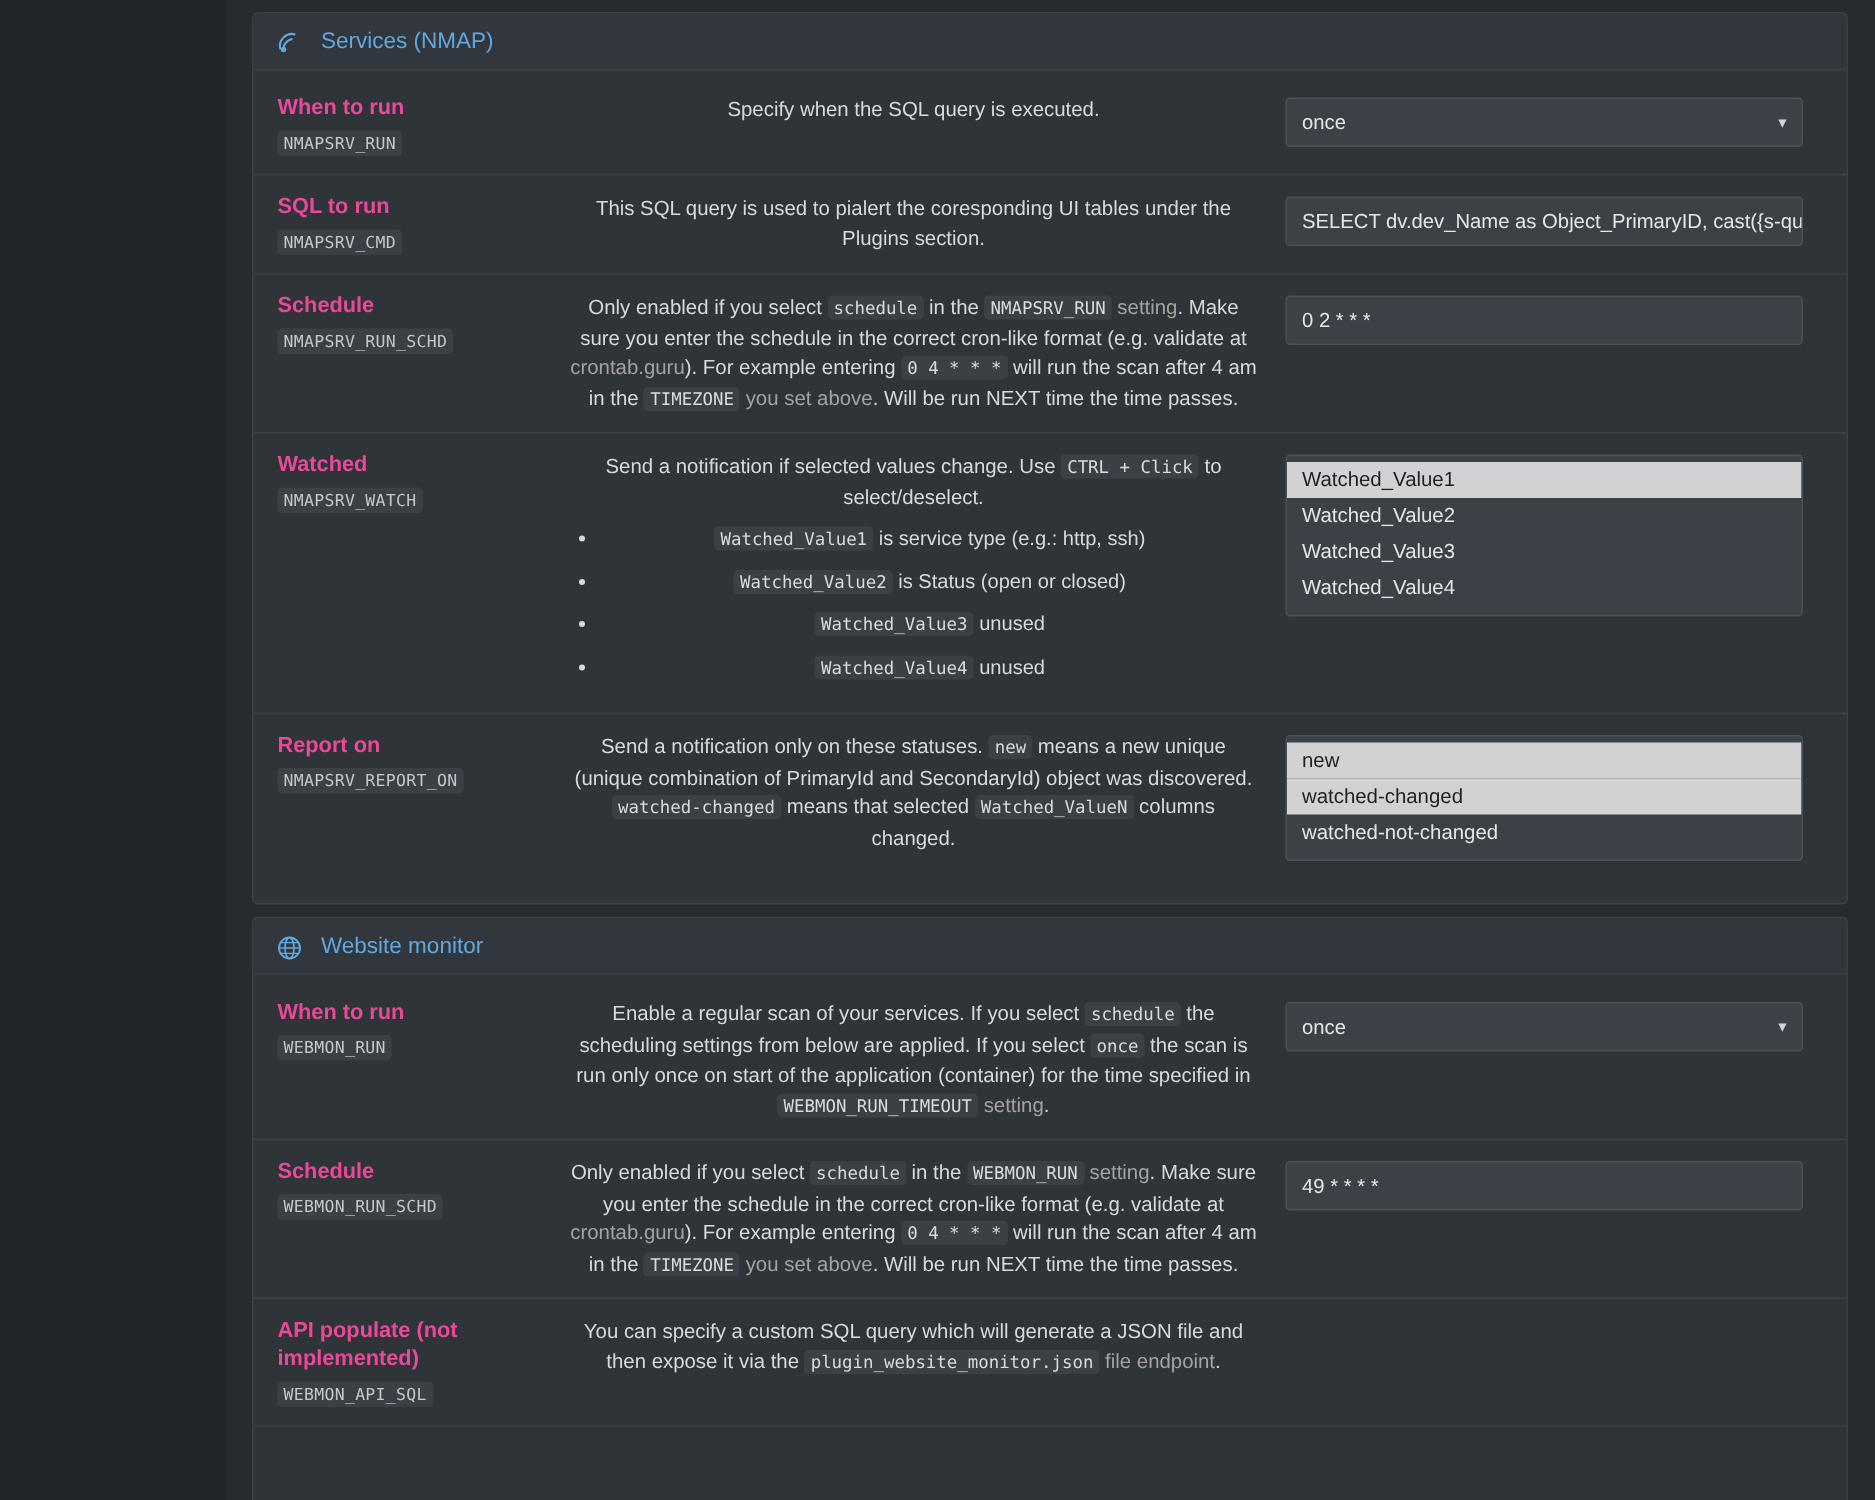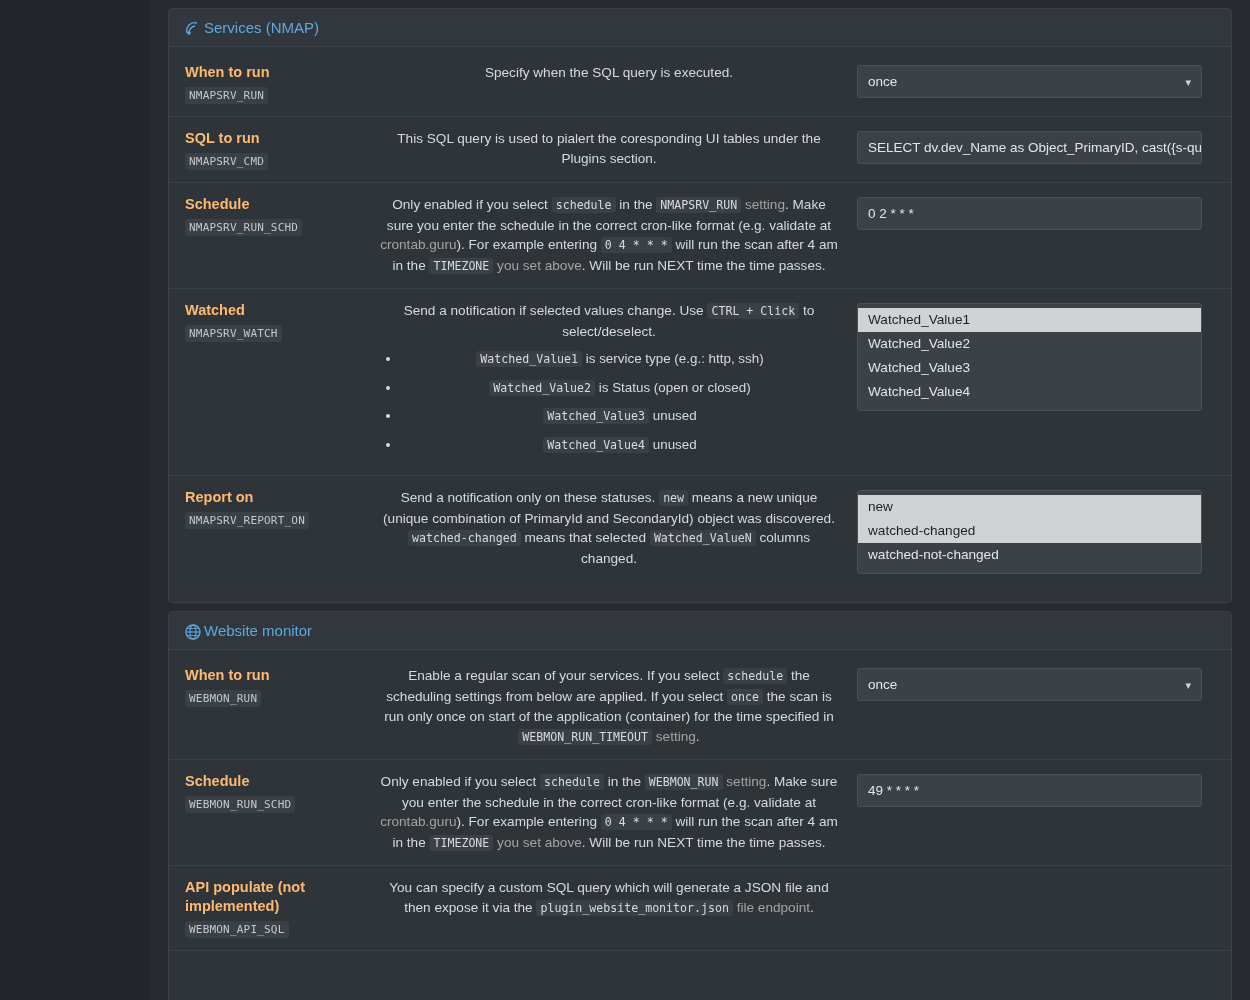--- a/index.html
+++ b/index.html
@@ -42,41 +42,41 @@
 
   .card-header {
     padding: 10px 14px 10px 16px;
     font-size: 15px;
     color: #5fa8e0;
     border-bottom: 1px solid #3b4147;
     background: #32373d;
     border-radius: 4px 4px 0 0;
     display: flex;
     align-items: center;
-    gap: 3px;
+    gap: 13px;
   }
   .card-header .hicon { width: 16px; height: 16px; display: inline-block; position: relative; top: 1px; }
   .card-body { padding: 4px 0 10px 0; }
 
   .setting-row {
     display: flex;
     align-items: flex-start;
     border-bottom: 1px solid #3a4046;
     padding: 12px 14px 12px 16px;
     min-height: 44px;
   }
   .setting-row:last-child { border-bottom: none; }
 
   .col-label {
     width: 194px;
     flex: 0 0 194px;
     padding-right: 10px;
   }
   .col-label .lbl {
-    color: #fdba74;
+    color: #ec4899;
     font-weight: bold;
     font-size: 14.5px;
     line-height: 19px;
   }
   .col-label .code-key {
     display: inline-block;
     margin-top: 5px;
     font-family: "DejaVu Sans Mono", monospace;
     font-size: 11px;
     color: #c3c8cd;

